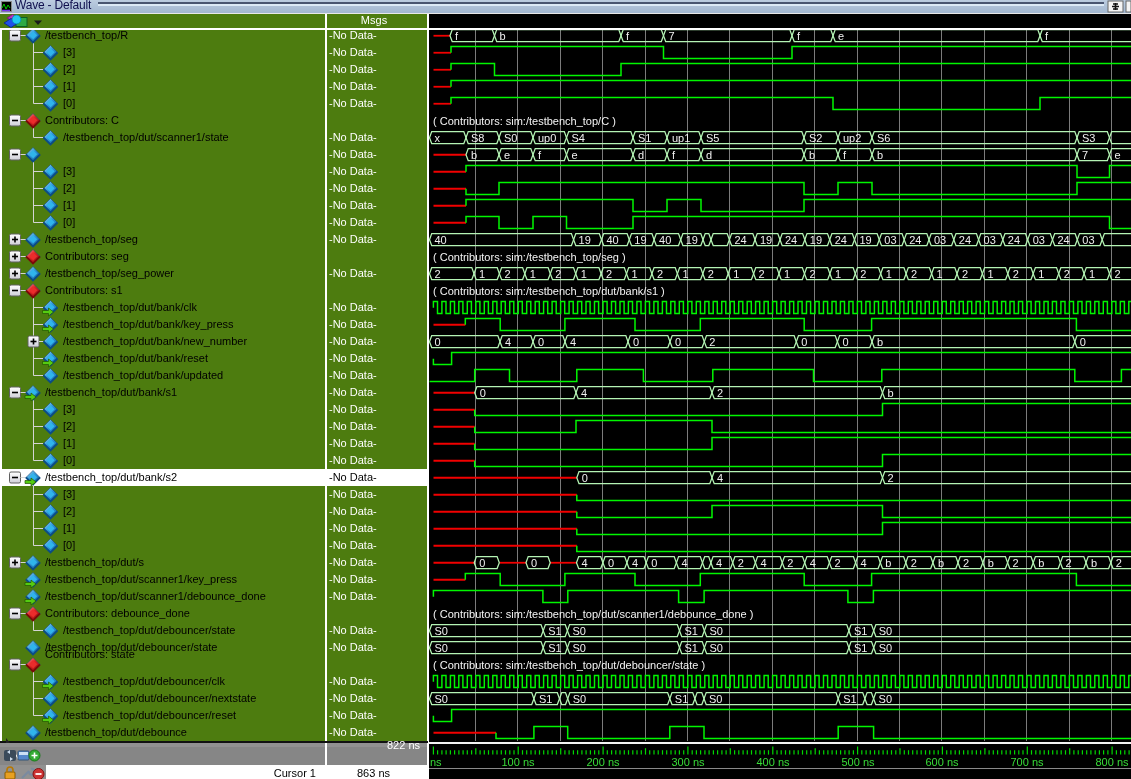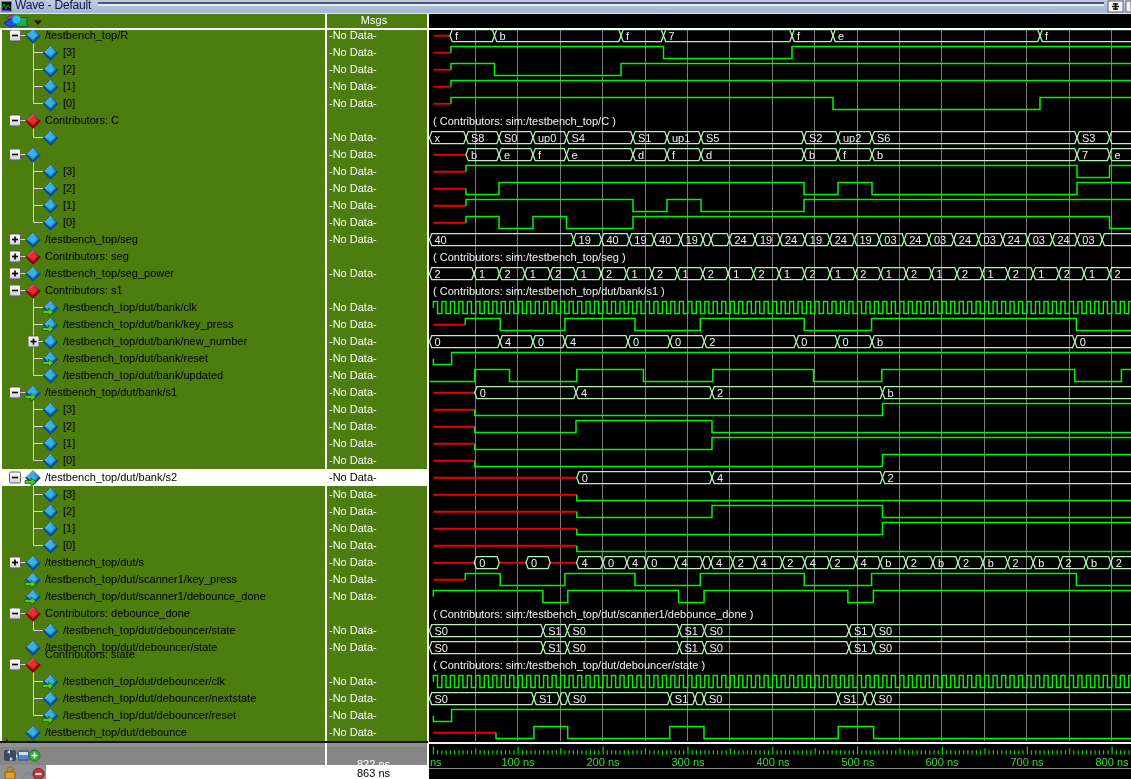--- a/index.html
+++ b/index.html
@@ -394,20 +394,21 @@
         <path d="M7,0 L0,7 L-7,0" fill="none" stroke="#0b4c86" stroke-width="1.8"></path>
         <polygon points="0,-4.2 4.2,-0.2 0.2,3.8 -4,-0.2" fill="#30b4ec"></polygon>
       </g>
   </svg>
   <div style="position:absolute;left:45px;top:29px;width:275px;height:15px;color:#000;overflow:hidden">/testbench_top/R</div>
 <div style="position:absolute;left:63px;top:46px;width:257px;height:15px;color:#000;overflow:hidden">[3]</div>
 <div style="position:absolute;left:63px;top:63px;width:257px;height:15px;color:#000;overflow:hidden">[2]</div>
 <div style="position:absolute;left:63px;top:80px;width:257px;height:15px;color:#000;overflow:hidden">[1]</div>
 <div style="position:absolute;left:63px;top:97px;width:257px;height:15px;color:#000;overflow:hidden">[0]</div>
 <div style="position:absolute;left:45px;top:114px;width:275px;height:15px;color:#000;overflow:hidden">Contributors: C</div>
+<div style="position:absolute;left:63px;top:131px;width:257px;height:15px;color:#000;overflow:hidden">/testbench_top/dut/scanner1/state</div>
 <div style="position:absolute;left:63px;top:165px;width:257px;height:15px;color:#000;overflow:hidden">[3]</div>
 <div style="position:absolute;left:63px;top:182px;width:257px;height:15px;color:#000;overflow:hidden">[2]</div>
 <div style="position:absolute;left:63px;top:199px;width:257px;height:15px;color:#000;overflow:hidden">[1]</div>
 <div style="position:absolute;left:63px;top:216px;width:257px;height:15px;color:#000;overflow:hidden">[0]</div>
 <div style="position:absolute;left:45px;top:233px;width:275px;height:15px;color:#000;overflow:hidden">/testbench_top/seg</div>
 <div style="position:absolute;left:45px;top:250px;width:275px;height:15px;color:#000;overflow:hidden">Contributors: seg</div>
 <div style="position:absolute;left:45px;top:267px;width:275px;height:15px;color:#000;overflow:hidden">/testbench_top/seg_power</div>
 <div style="position:absolute;left:45px;top:284px;width:275px;height:15px;color:#000;overflow:hidden">Contributors: s1</div>
 <div style="position:absolute;left:63px;top:301px;width:257px;height:15px;color:#000;overflow:hidden">/testbench_top/dut/bank/clk</div>
 <div style="position:absolute;left:63px;top:335px;width:257px;height:15px;color:#000;overflow:hidden">/testbench_top/dut/bank/new_number</div>
@@ -1024,21 +1025,22 @@
 
   <div class="abs" style="left:0;top:741px;width:428px;height:1.5px;background:#111"></div>
   <div class="abs" style="left:429px;top:741.5px;width:702px;height:2.5px;background:#f2f2f2"></div>
   <svg class="abs" style="left:0;top:735px" width="30" height="14">
       <polygon points="6,12 13,12 6,3" fill="#222"></polygon>
     </svg>
   <div class="abs" style="left:0;top:743px;width:427px;height:36px;background:#919191"></div>
   <div class="abs" style="left:0;top:747px;width:427px;height:18px;background:#868686"></div>
   <div class="abs" style="left:46px;top:765px;width:381px;height:14px;background:#ffffff"></div>
   <div class="abs" style="left:12px;top:749px;width:316px;color:#fff;text-align:left">Now</div>
-  <div class="abs" style="left:327px;top:758px;width:93px;color:#fff;text-align:center">822 ns</div>
+  <div class="abs" style="left:327px;top:739px;width:93px;color:#fff;text-align:right">822 ns</div>
+  <div class="abs" style="left:0;top:767px;width:316px;color:#000;text-align:right">Cursor 1</div>
   <div class="abs" style="left:327px;top:767px;width:93px;color:#000;text-align:center">863 ns</div>
   <div class="abs" style="left:325px;top:743px;width:2px;height:36px;background:#fff"></div>
   <div class="abs" style="left:427px;top:743px;width:2px;height:36px;background:#fff"></div>
 
   <svg class="abs" style="left:0;top:747px" width="60" height="32">
     <rect x="4" y="3" width="12" height="11" rx="2" fill="#3a4a5a"></rect>
     <path d="M7,5 l3,-2 v4 z M13,12 l-3,2 v-4 z" fill="#ccddee"></path>
     <rect x="18" y="4" width="11" height="9" rx="1" fill="#5588cc" stroke="#335577"></rect>
     <rect x="19" y="5" width="9" height="3" fill="#cce0f4"></rect>
     <circle cx="34.5" cy="8.5" r="5.5" fill="#33aa33" stroke="#1a7a1a"></circle>

